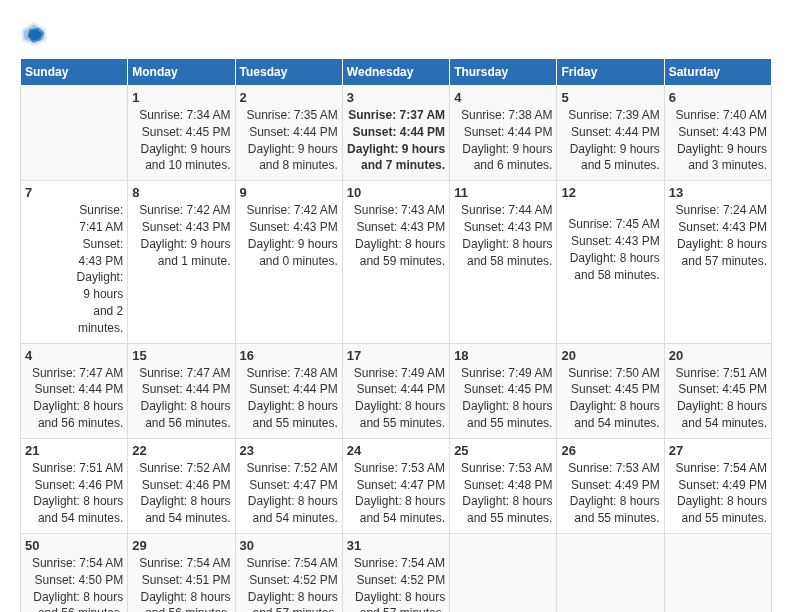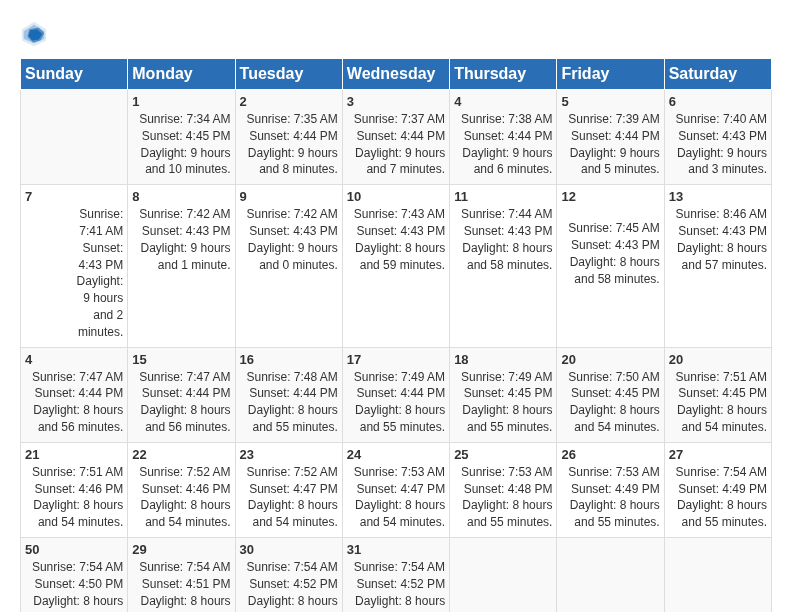--- a/index.html
+++ b/index.html
@@ -45,21 +45,21 @@
       color: #555;
     }
     table {
       width: 100%;
       border-collapse: collapse;
       table-layout: fixed;
     }
     thead tr th {
       background-color: #2a6fb5;
       color: #fff;
-      font-size: 16px;
+      font-size: 12px;
       font-weight: bold;
       padding: 6px 4px;
       text-align: left;
       border: 1px solid #fff;
     }
     tbody tr td {
       vertical-align: top;
       padding: 4px 4px 6px 4px;
       font-size: 10px;
       color: #333;
@@ -135,21 +135,21 @@
         </td>
         <td>
           <span class="day-number">2</span>
           <div class="day-info" style="white-space: pre-line;">Sunrise: 7:35 AM
 Sunset: 4:44 PM
 Daylight: 9 hours
 and 8 minutes.</div>
         </td>
         <td>
           <span class="day-number">3</span>
-          <div class="day-info" style="white-space: pre-line;">Sunrise: 7:37 AM
+          <div class="day-info" style="white-space: pre-line; font-weight: bold;">Sunrise: 7:37 AM
 Sunset: 4:44 PM
 Daylight: 9 hours
 and 7 minutes.</div>
         </td>
         <td>
           <span class="day-number">4</span>
           <div class="day-info" style="white-space: pre-line;">Sunrise: 7:38 AM
 Sunset: 4:44 PM
 Daylight: 9 hours
 and 6 minutes.</div>
@@ -207,21 +207,21 @@
         </td>
         <td>
           <span class="day-number">12</span>
           <div class="day-info" style="white-space: pre-line; margin-top: 16px;">Sunrise: 7:45 AM
 Sunset: 4:43 PM
 Daylight: 8 hours
 and 58 minutes.</div>
         </td>
         <td>
           <span class="day-number">13</span>
-          <div class="day-info" style="white-space: pre-line;">Sunrise: 8:46 AM
+          <div class="day-info" style="white-space: pre-line;">Sunrise: 7:24 AM
 Sunset: 4:43 PM
 Daylight: 8 hours
 and 57 minutes.</div>
         </td>
       </tr>
       <tr>
         <td>
           <span class="day-number">4</span>
           <div class="day-info" style="white-space: pre-line;">Sunrise: 7:47 AM
 Sunset: 4:44 PM

